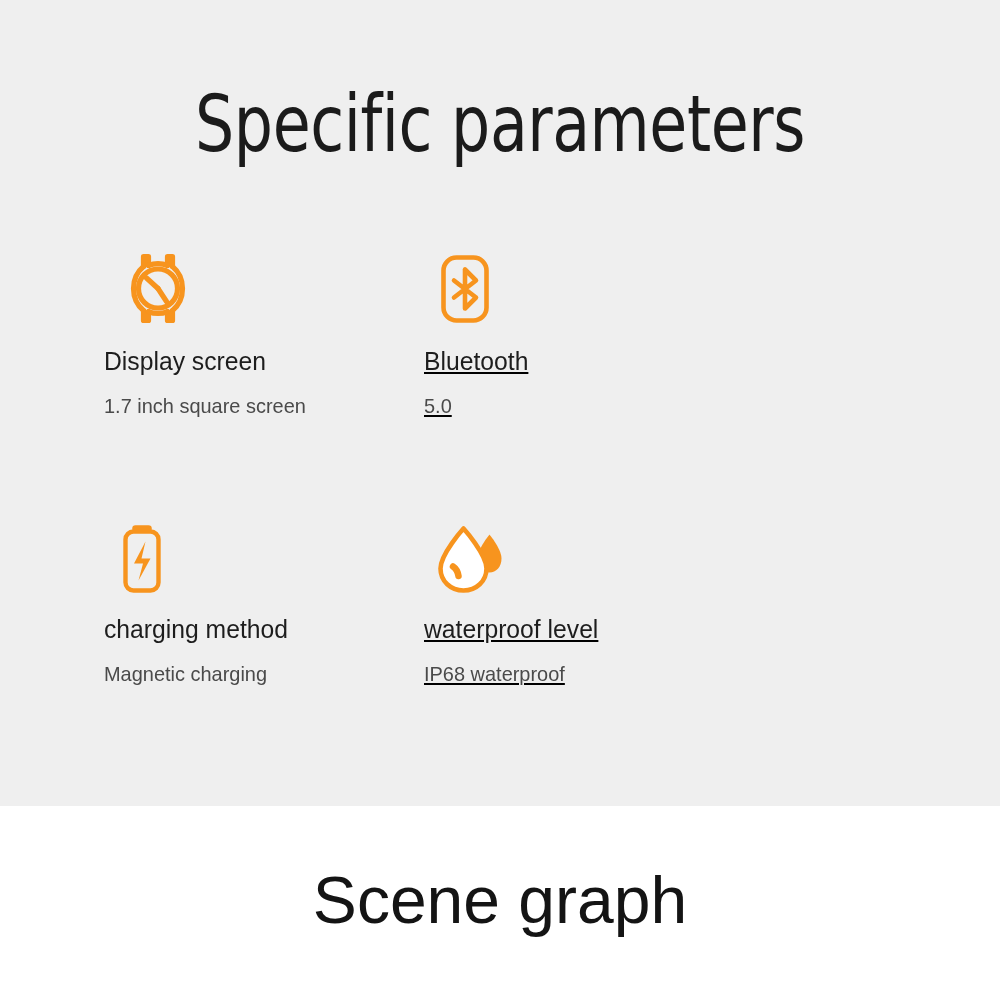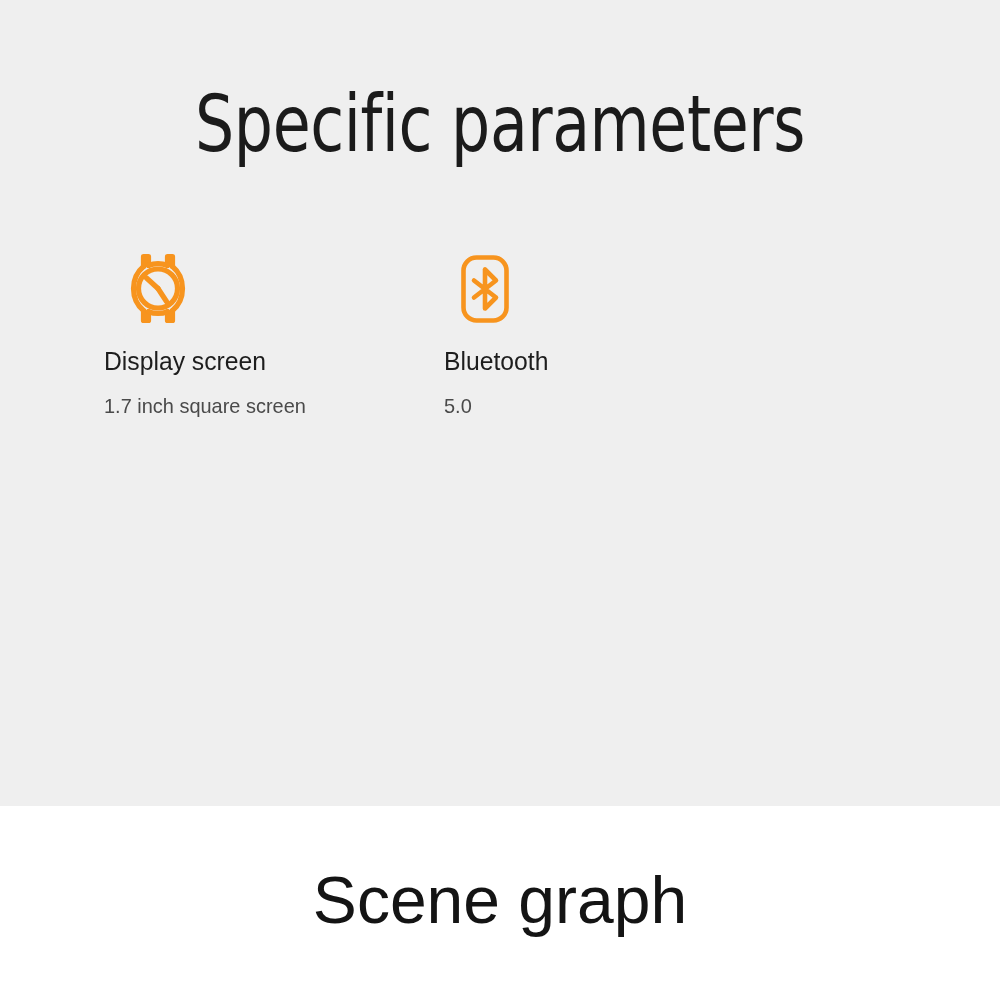--- a/index.html
+++ b/index.html
@@ -55,21 +55,21 @@
   .spec-row {
     position: relative;
     width: 964px;
     height: 268px;
   }
   .spec-item {
     position: absolute;
     top: 0;
   }
   .spec-item.col-0 { left: 104px; width: 300px; }
-  .spec-item.col-1 { left: 444px; width: 290px; }
+  .spec-item.col-1 { left: 424px; width: 290px; text-decoration: underline; }
   .spec-item.col-2 { left: 726px; width: 272px; }
 
   .spec-icon {
     height: 78px;
     display: block;
     margin-bottom: 14px;
   }
   .spec-icon.ic-watch   { margin-left: 12px; }
   .spec-icon.ic-bt      { margin-left: 6px; }
   .spec-icon.ic-gear    { margin-left: 24px; }
@@ -168,21 +168,45 @@
           </span>
           <div class="spec-label">Bluetooth</div>
           <div class="spec-value">5.0</div>
         </div>
 
 
       </div>
 
       <div class="spec-row">
 
-
+        <div class="spec-item col-0">
+          <span class="spec-icon ic-charge">
+            <svg width="56" height="80" viewBox="0 0 56 80" xmlns="http://www.w3.org/2000/svg">
+              <path d="M21.5 8.5 L34.5 8.5" stroke="#F7941E" stroke-width="6.5" stroke-linecap="round" fill="none"></path>
+              <rect x="11.5" y="11.5" width="33" height="59" rx="8" ry="8" fill="none" stroke="#F7941E" stroke-width="4.4"></rect>
+              <path d="M31.5 21.5 L20.0 43.5 L29.0 43.5 L24.5 60.5 L36.5 38.5 L27.5 38.5 Z" fill="#F7941E"></path>
+            </svg>
+          </span>
+          <div class="spec-label">charging method</div>
+          <div class="spec-value">Magnetic charging</div>
+        </div>
+
+        <div class="spec-item col-1">
+          <span class="spec-icon ic-drop">
+            <svg width="80" height="80" viewBox="0 0 80 80" xmlns="http://www.w3.org/2000/svg">
+              <path d="M57.5 14.5 C57.5 14.5 69.5 29.0 69.5 38.5 C69.5 47.0 64.0 52.5 57.5 52.5
+                       C51.0 52.5 45.5 47.0 45.5 38.5 C45.5 29.0 57.5 14.5 57.5 14.5 Z" fill="#F7941E"></path>
+              <path d="M31.5 8.5 C31.5 8.5 54.5 34.0 54.5 48.5 C54.5 61.2 44.2 70.5 31.5 70.5
+                       C18.8 70.5 8.5 61.2 8.5 48.5 C8.5 34.0 31.5 8.5 31.5 8.5 Z" fill="#ffffff" stroke="#F7941E" stroke-width="4.6" stroke-linejoin="round"></path>
+              <path d="M21.0 46.5 C21.0 46.5 25.5 49.5 26.5 56.0" fill="none" stroke="#F7941E" stroke-width="6.5" stroke-linecap="round"></path>
+            </svg>
+          </span>
+          <div class="spec-label">waterproof level</div>
+          <div class="spec-value">IP68 waterproof</div>
+        </div>
 
 
       </div>
 
     </div>
   </div>
 
   <div class="scene-section">
     <div class="scene-title">Scene graph</div>
   </div>

